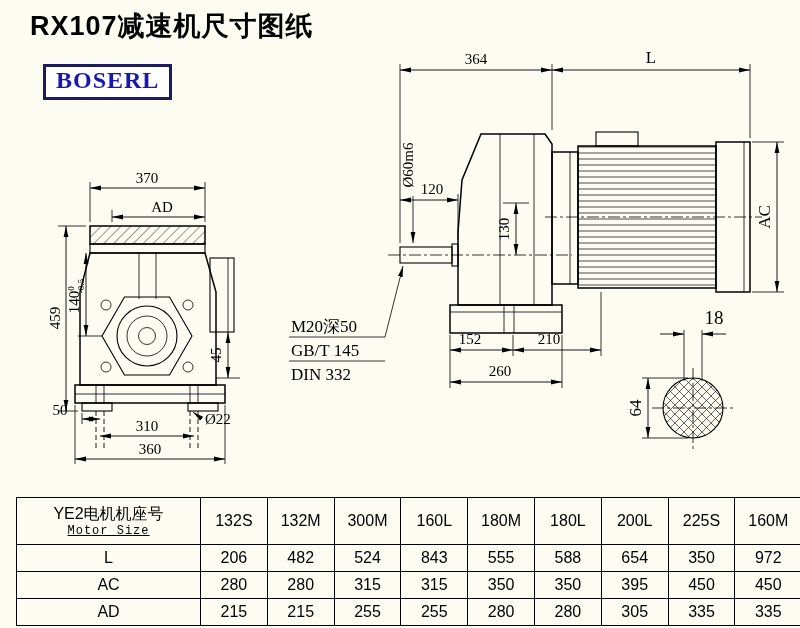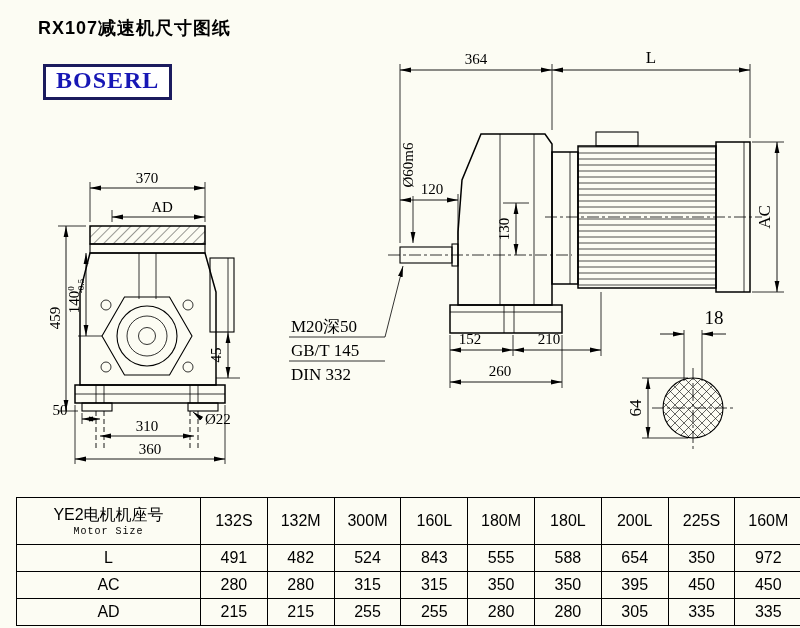--- a/index.html
+++ b/index.html
@@ -1,22 +1,22 @@
 <!DOCTYPE html>
 <html><head>
 <meta charset="utf-8">
 <style>
   html,body { margin:0; padding:0; background:#ffffff; }
   .sheet {
     position:relative; width:800px; height:628px; overflow:hidden;
     background:#fcfcf3; font-family:"Liberation Sans", sans-serif; color:#000;
   }
   .title {
-    position:absolute; left:30px; top:8px; margin:8px;
-    font-size:18px; font-weight:bold; letter-spacing:1px;
+    position:absolute; left:30px; top:8px; margin:0;
+    font-size:27px; font-weight:bold; letter-spacing:1px;
     font-family:"Liberation Sans", sans-serif; color:#000;
   }
   .logo {
     position:absolute; left:43px; top:64px; background:#ffffff;
     border:3px solid #1b1b5e; padding:0 10px 3px 10px;
   }
   .logo span {
     color:#1717b5; font-family:"Liberation Serif", serif;
     font-weight:bold; font-size:24px; letter-spacing:1px;
   }
@@ -39,21 +39,21 @@
     border-collapse:collapse; table-layout:fixed;
     font-family:"Liberation Sans", sans-serif; color:#000;
   }
   .spec th, .spec td {
     border:1px solid #000; text-align:center; vertical-align:middle;
     font-weight:normal; padding:0; font-size:16px;
   }
   .spec tr.hrow th { height:46px; }
   .spec tr.drow th, .spec tr.drow td { height:26px; }
   .hcn { font-size:16px; line-height:1.3; }
-  .hen { font-family:"Liberation Mono", monospace; font-size:10px; letter-spacing:1px; }
+  .hen { font-family:"Liberation Mono", monospace; font-size:12px; letter-spacing:1px;text-decoration:underline; }
   col.c0 { width:184px; }
   col.c  { width:66.8px; }
 </style>
 </head>
 <body>
 
 <div class="sheet">
 
   <h1 class="title">RX107减速机尺寸图纸</h1>
 
@@ -280,21 +280,21 @@
         <th>300M</th>
         <th>160L</th>
         <th>180M</th>
         <th>180L</th>
         <th>200L</th>
         <th>225S</th>
         <th>160M</th>
       </tr>
       <tr class="drow">
         <th>L</th>
-        <td>491</td>
+        <td>206</td>
         <td>482</td>
         <td>524</td>
         <td>843</td>
         <td>555</td>
         <td>588</td>
         <td>654</td>
         <td>350</td>
         <td>972</td>
       </tr>
       <tr class="drow">

